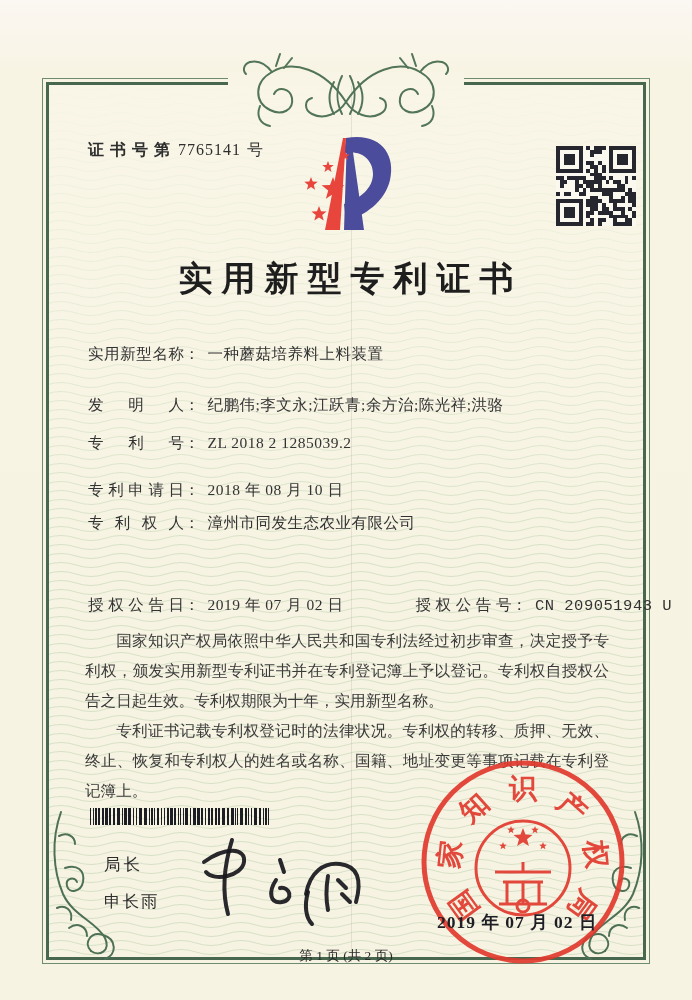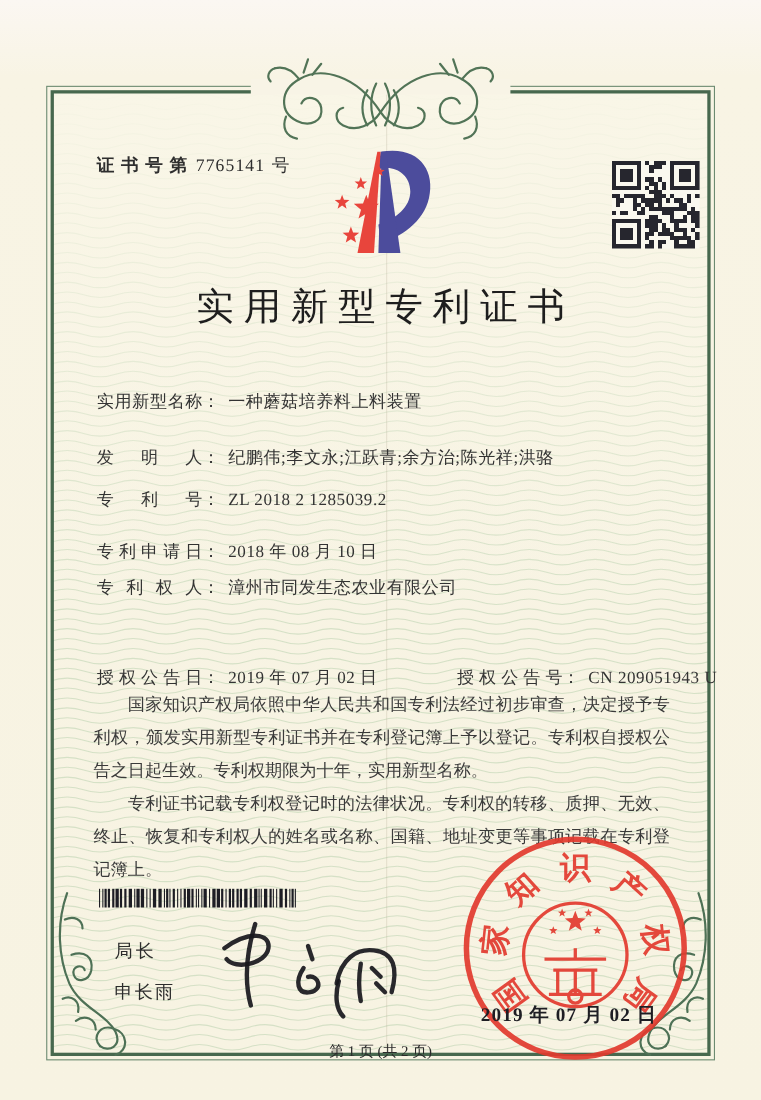--- a/index.html
+++ b/index.html
@@ -23,27 +23,27 @@
   .corner.left{left:47px;top:808px;}
   .corner.right{right:43px;top:808px;transform:scaleX(-1);}
   
   .cert-no{position:absolute;left:88px;top:140px;font-size:16px;color:#2e2e2e;}
   .cert-no .pre{letter-spacing:6px;font-weight:bold;}
   .cert-no .digits{letter-spacing:1px;margin-left:2px;}
   .cert-no .suf{letter-spacing:0;margin-left:6px;}
   .logo{position:absolute;left:288px;top:132px;width:124px;height:100px;}
   .qr{position:absolute;left:556px;top:146px;width:80px;height:80px;}
   .title{position:absolute;left:0;right:0;top:256px;text-align:center;
-         font-size:34px;font-weight:400;color:#1e1e1e;letter-spacing:9px;padding-left:9px;}
+         font-size:34px;font-weight:700;color:#1e1e1e;letter-spacing:9px;padding-left:9px;}
   
   .frow{position:absolute;left:88px;right:60px;font-size:15.5px;color:#333;white-space:nowrap;}
-  .flabel{display:inline-block;width:96px;text-align:justify;text-align-last:justify;vertical-align:bottom;margin-top:11px;}
+  .flabel{display:inline-block;width:96px;text-align:justify;text-align-last:justify;vertical-align:bottom;}
   .fcolon{margin-right:8px;}
   .fval{letter-spacing:.5px;}
-  .pair2{margin-left:72px;}
+  .pair2{margin-left:72px;font-family:Liberation Mono, monospace;}
   
   .body-text{position:absolute;left:85px;top:626px;width:524px;font-size:15.6px;
              color:#3a3a3a;line-height:1.93;text-align:justify;}
   .body-text p{margin:0;text-indent:2em;}
   
   .barcode{position:absolute;left:90px;top:808px;width:183px;height:17px;display:flex;align-items:stretch;}
   .barcode i{display:block;height:100%;}
   .barcode .b{background:#1d1d24;}
   
   .signer-title{position:absolute;left:104px;top:854px;font-size:16.5px;color:#2c2c2c;letter-spacing:3px;}

